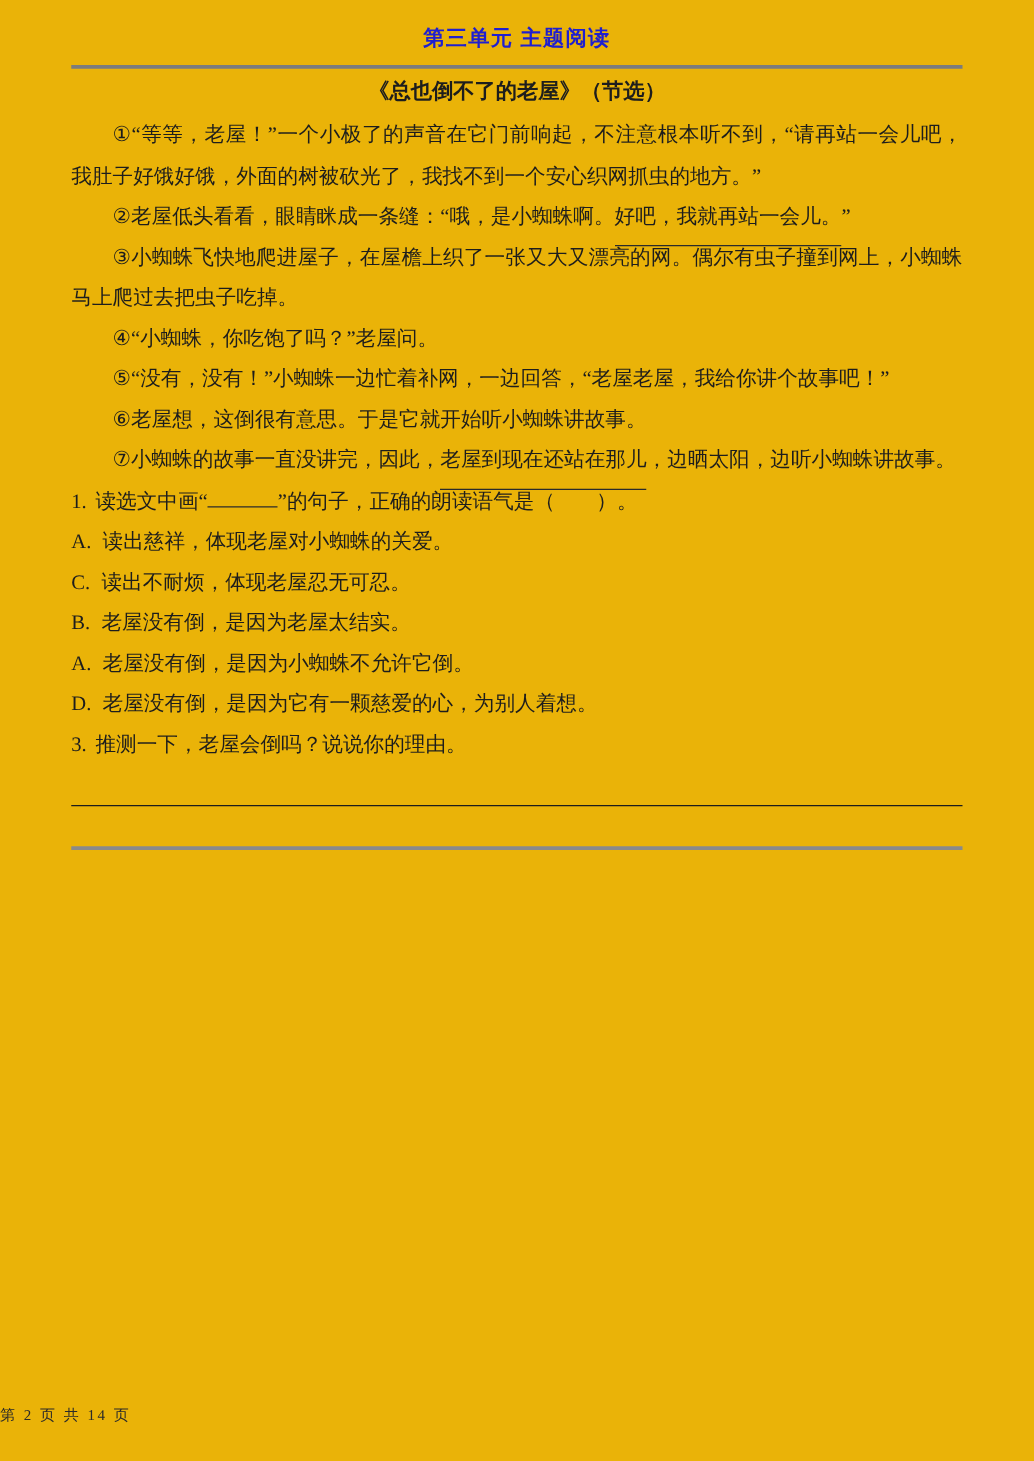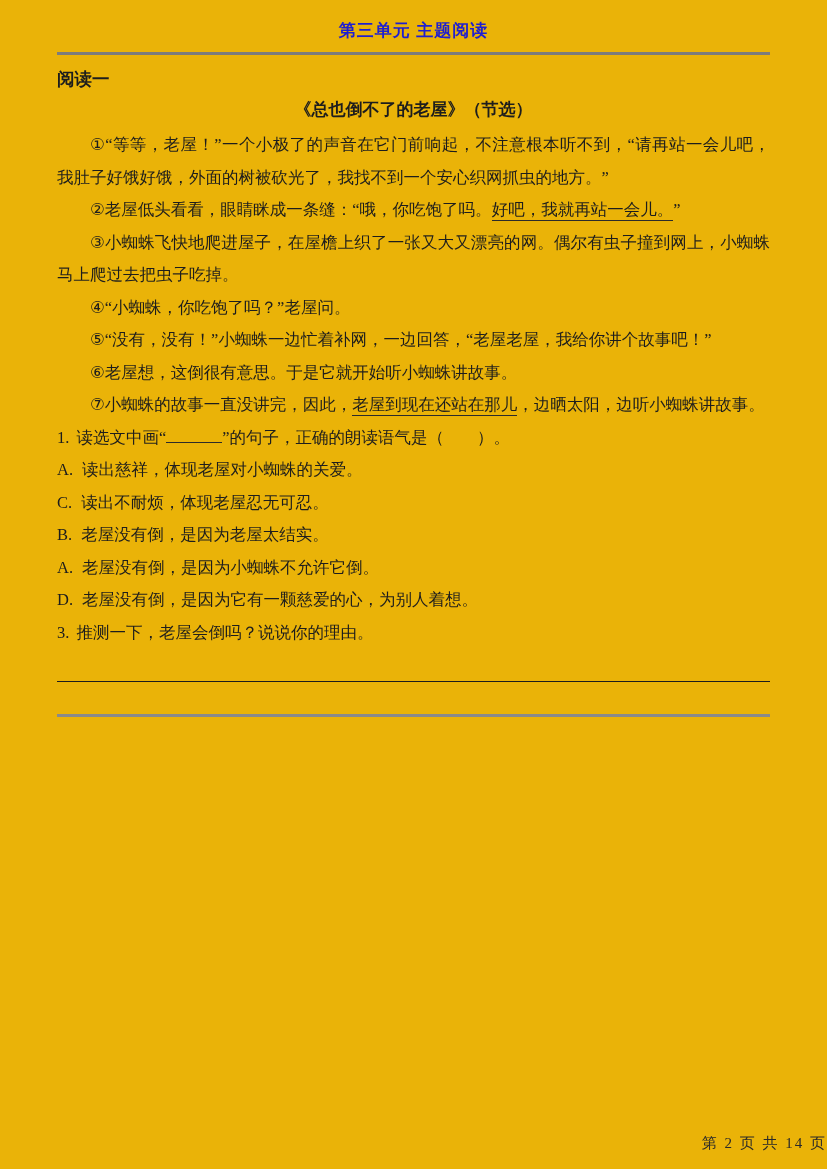--- a/index.html
+++ b/index.html
@@ -27,55 +27,54 @@
     margin-top:5px; text-align:center;
     font-family:"Liberation Sans","DejaVu Sans",sans-serif;
     font-weight:bold; font-size:17px; line-height:26px;
   }
   .content {
     margin:6px 57px 0 57px;
     font-size:16.5px; line-height:32.5px;
     text-align:justify; text-justify:inter-ideograph;
   }
   .para { margin:0; text-indent:2em; }
-  .u { border-bottom:1.5px solid #2b2b2b; padding-bottom:1px; }
+  .u { border-bottom:1.5px solid #2b2b2b; padding-bottom:14px; }
   .question { margin:0; }
   .prompt { text-indent:0; }
   .qnum { margin-right:7px; }
   .olabel { margin-right:9px; }
   .blank {
     display:inline-block; width:56px; height:13px;
     border-bottom:1.5px solid #2b2b2b;
   }
   .answer-area { margin:0 57px; }
   .ans-line { height:32px; border-bottom:1.5px solid #1c1c1c; }
   .ans-line.thick { border-bottom:3.5px solid #8a8a8a; }
   .page-footer {
-    position:absolute; left:0; right:0; bottom:16px;
-    text-align:right; font-size:15px; color:#2a2a2a;
+    position:absolute; left:0; right:0; bottom:28px;
+    text-align:left; font-size:12px; color:#2a2a2a;
     letter-spacing:2px;
   }
 </style>
 </head>
 <body>
 
 <div class="page">
 
   <div class="doc-header" style="color: rgb(31, 31, 208);">第三单元 主题阅读</div>
 
   <div class="rule" style="background: rgb(124, 124, 124);"></div>
 
-  <div class="section-label">阅读一</div>
 
   <div class="passage-title">《总也倒不了的老屋》（节选）</div>
 
   <div class="content">
     <div>
         <p class="para"><span>①“等等，老屋！”一个小极了的声音在它门前响起，不注意根本听不到，“请再站一会儿吧，我肚子好饿好饿，外面的树被砍光了，我找不到一个安心织网抓虫的地方。”</span></p>
-        <p class="para"><span>②老屋低头看看，眼睛眯成一条缝：“哦，你吃饱了吗。</span><span class="u">好吧，我就再站一会儿。</span><span>”</span></p>
+        <p class="para"><span>②老屋低头看看，眼睛眯成一条缝：“哦，是小蜘蛛啊。</span><span class="u">好吧，我就再站一会儿。</span><span>”</span></p>
         <p class="para"><span>③小蜘蛛飞快地爬进屋子，在屋檐上织了一张又大又漂亮的网。偶尔有虫子撞到网上，小蜘蛛马上爬过去把虫子吃掉。</span></p>
         <p class="para"><span>④“小蜘蛛，你吃饱了吗？”老屋问。</span></p>
         <p class="para"><span>⑤“没有，没有！”小蜘蛛一边忙着补网，一边回答，“老屋老屋，我给你讲个故事吧！”</span></p>
         <p class="para"><span>⑥老屋想，这倒很有意思。于是它就开始听小蜘蛛讲故事。</span></p>
         <p class="para"><span>⑦小蜘蛛的故事一直没讲完，因此，</span><span class="u">老屋到现在还站在那儿</span><span>，边晒太阳，边听小蜘蛛讲故事。</span></p>
       </div>
     <div>
         <div class="question">
           <div class="prompt"><span class="qnum">1.</span><span>读选文中画“</span><span class="blank"></span><span>”的句子，正确的朗读语气是（　　）。</span></div>
           <div class="option"><span class="olabel">A.</span><span>读出慈祥，体现老屋对小蜘蛛的关爱。</span></div>

